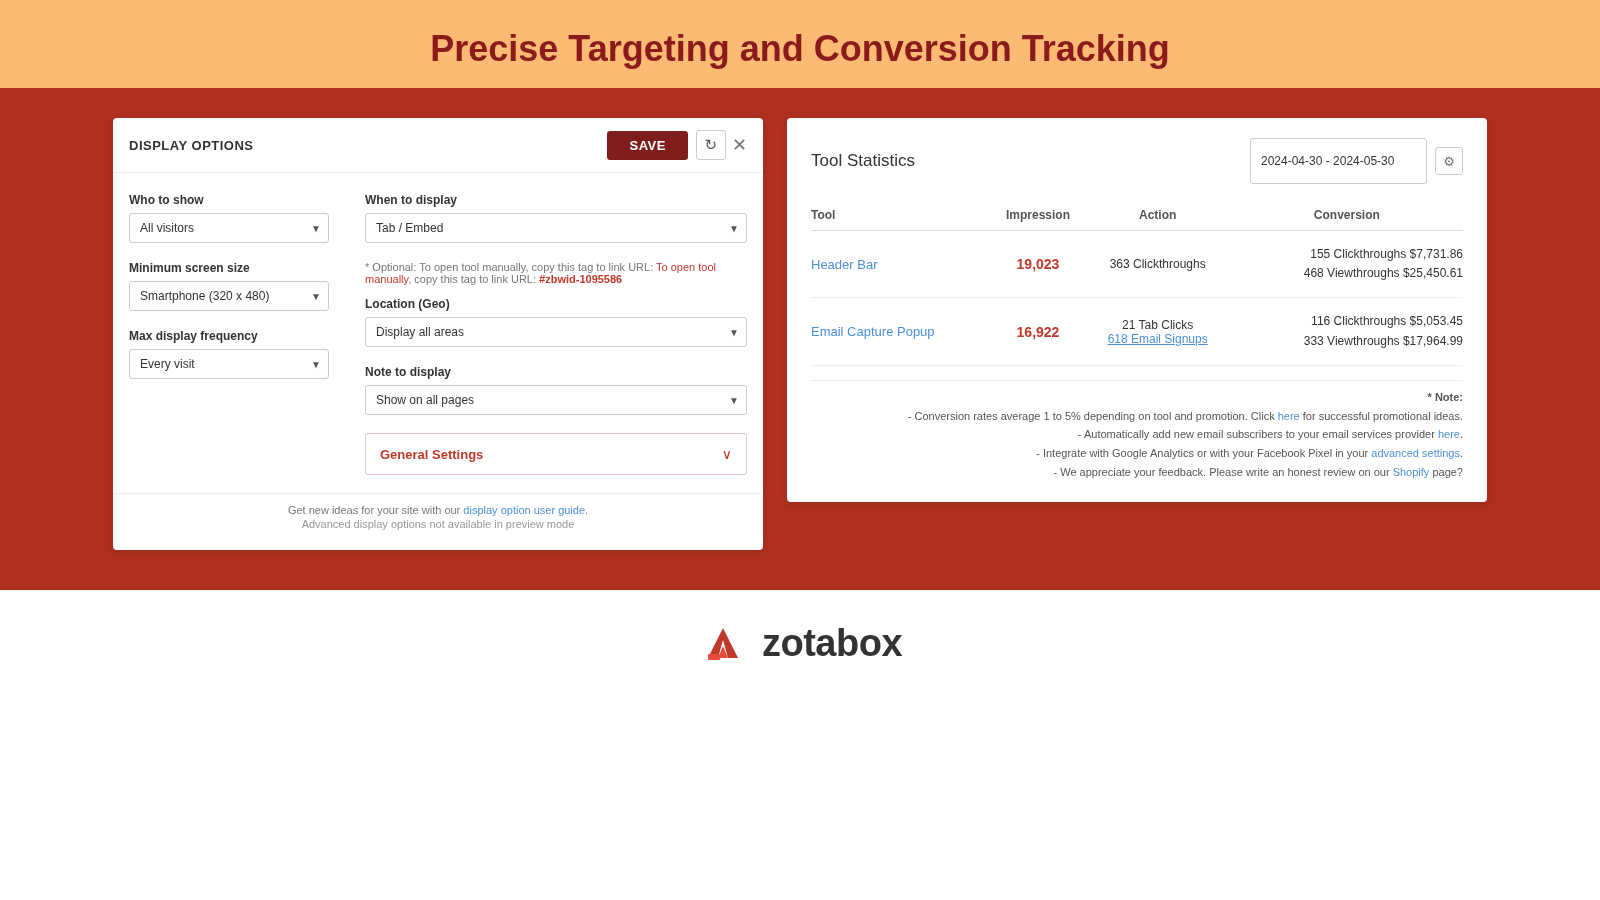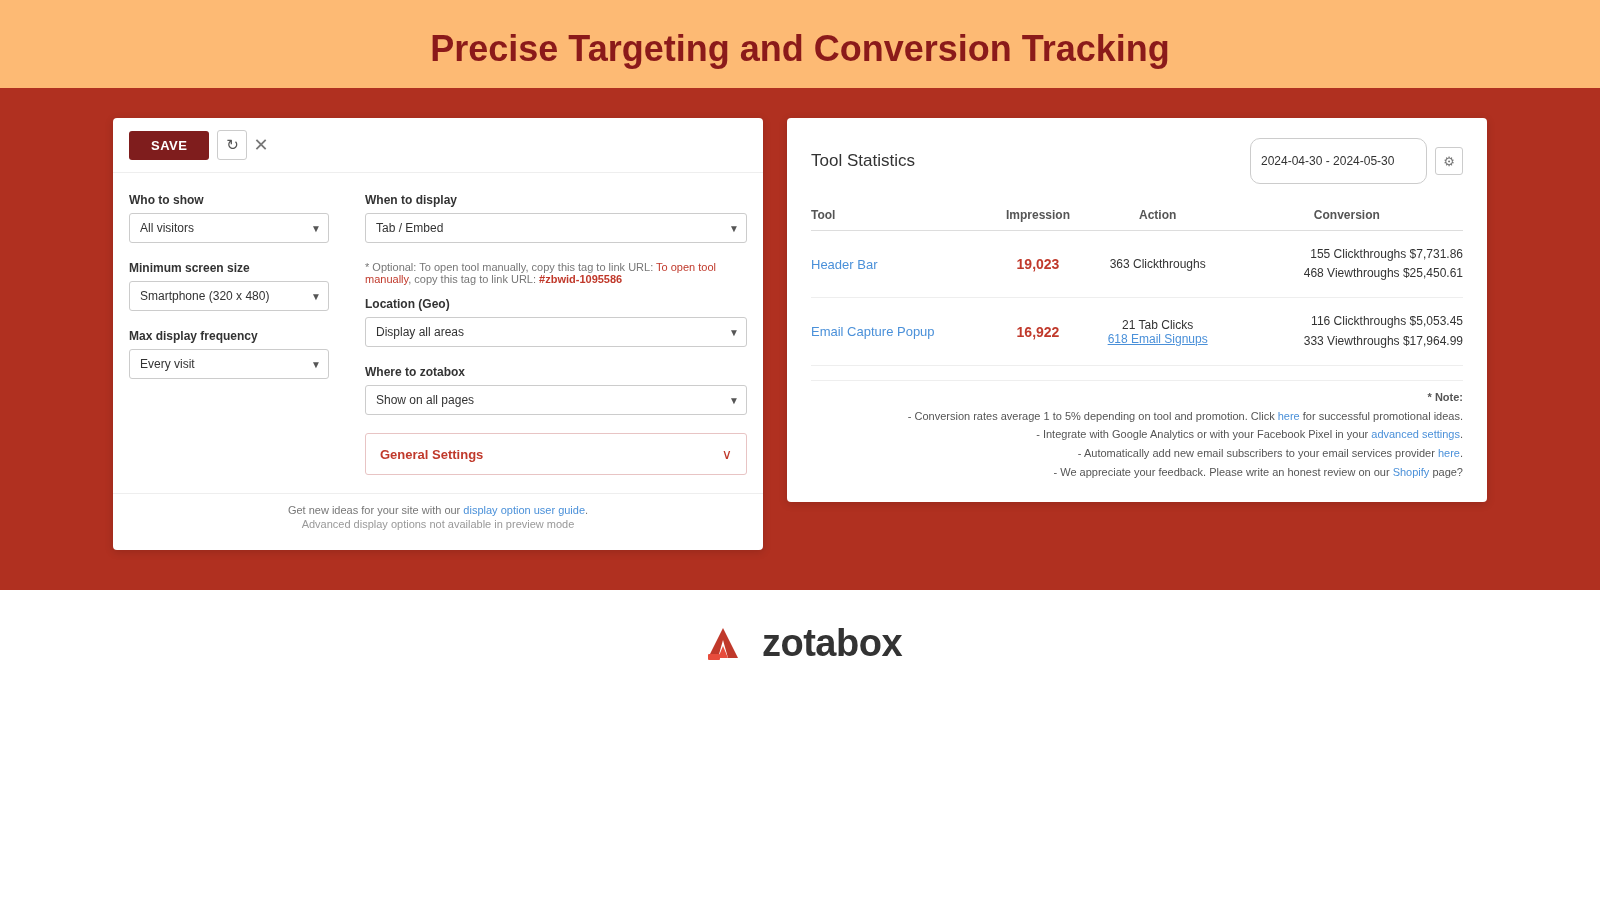--- a/index.html
+++ b/index.html
@@ -221,21 +221,21 @@
       color: #333;
       font-weight: 400;
     }
     .date-range-box {
       display: flex;
       align-items: center;
       gap: 8px;
     }
     .date-input {
       border: 1px solid #ccc;
-      border-radius: 10px;
+      border-radius: 3px;
       padding: 15px 10px;
       font-size: 12px;
       color: #333;
     }
     .gear-btn {
       background: none;
       border: 1px solid #ccc;
       border-radius: 3px;
       width: 28px;
       height: 28px;
@@ -340,20 +340,21 @@
 <body>
 
 <div class="page-header">
   <h1 class="page-title">Precise Targeting and Conversion Tracking</h1>
 </div>
 
 <div class="red-section">
 
   <div class="display-options-panel">
     <div class="panel-header">
+      <span class="panel-title">DISPLAY OPTIONS</span>
       <button class="btn-save">SAVE</button>
       <button class="btn-refresh">↻</button>
       <button class="btn-close">✕</button>
     </div>
 
     <div class="panel-body">
 
       <div class="left-col">
         <div class="field-label">Who to show</div>
         <div class="select-wrapper">
@@ -404,21 +405,21 @@
 
         <div class="section-label">Location (Geo)</div>
         <div class="select-wrapper">
           <select class="select-field">
             <option>Display all areas</option>
             <option>Specific countries</option>
           </select>
           <span class="select-arrow">▼</span>
         </div>
 
-        <div class="section-label">Where to zotabox</div>
+        <div class="section-label">Note to display</div>
         <div class="select-wrapper">
           <select class="select-field">
             <option>Show on all pages</option>
             <option>Specific pages</option>
           </select>
           <span class="select-arrow">▼</span>
         </div>
 
         <div class="general-settings-row">
           <span class="general-settings-label">General Settings</span>
@@ -476,22 +477,22 @@
             <div>333 Viewthroughs $17,964.99</div>
           </td>
         </tr>
       </tbody>
     </table>
 
     <div class="stats-notes">
       <div class="notes-title">* Note:</div>
       <div class="notes-list">
         <div>- Conversion rates average 1 to 5% depending on tool and promotion. Click <a href="#">here</a> for successful promotional ideas.</div>
+        <div>- Automatically add new email subscribers to your email services provider <a href="#">here</a>.</div>
         <div>- Integrate with Google Analytics or with your Facebook Pixel in your <a href="#">advanced settings</a>.</div>
-        <div>- Automatically add new email subscribers to your email services provider <a href="#">here</a>.</div>
         <div>- We appreciate your feedback. Please write an honest review on our <a href="#">Shopify</a> page?</div>
       </div>
     </div>
   </div>
 </div>
 
 <div class="bottom-section">
   <svg class="zotabox-logo-icon" viewBox="0 0 50 50" fill="none" xmlns="http://www.w3.org/2000/svg">
     <polygon points="10,40 25,10 40,40 30,40 25,22 20,40" fill="#c0392b"></polygon>
     <polygon points="20,40 25,28 30,40" fill="#e74c3c"></polygon>

